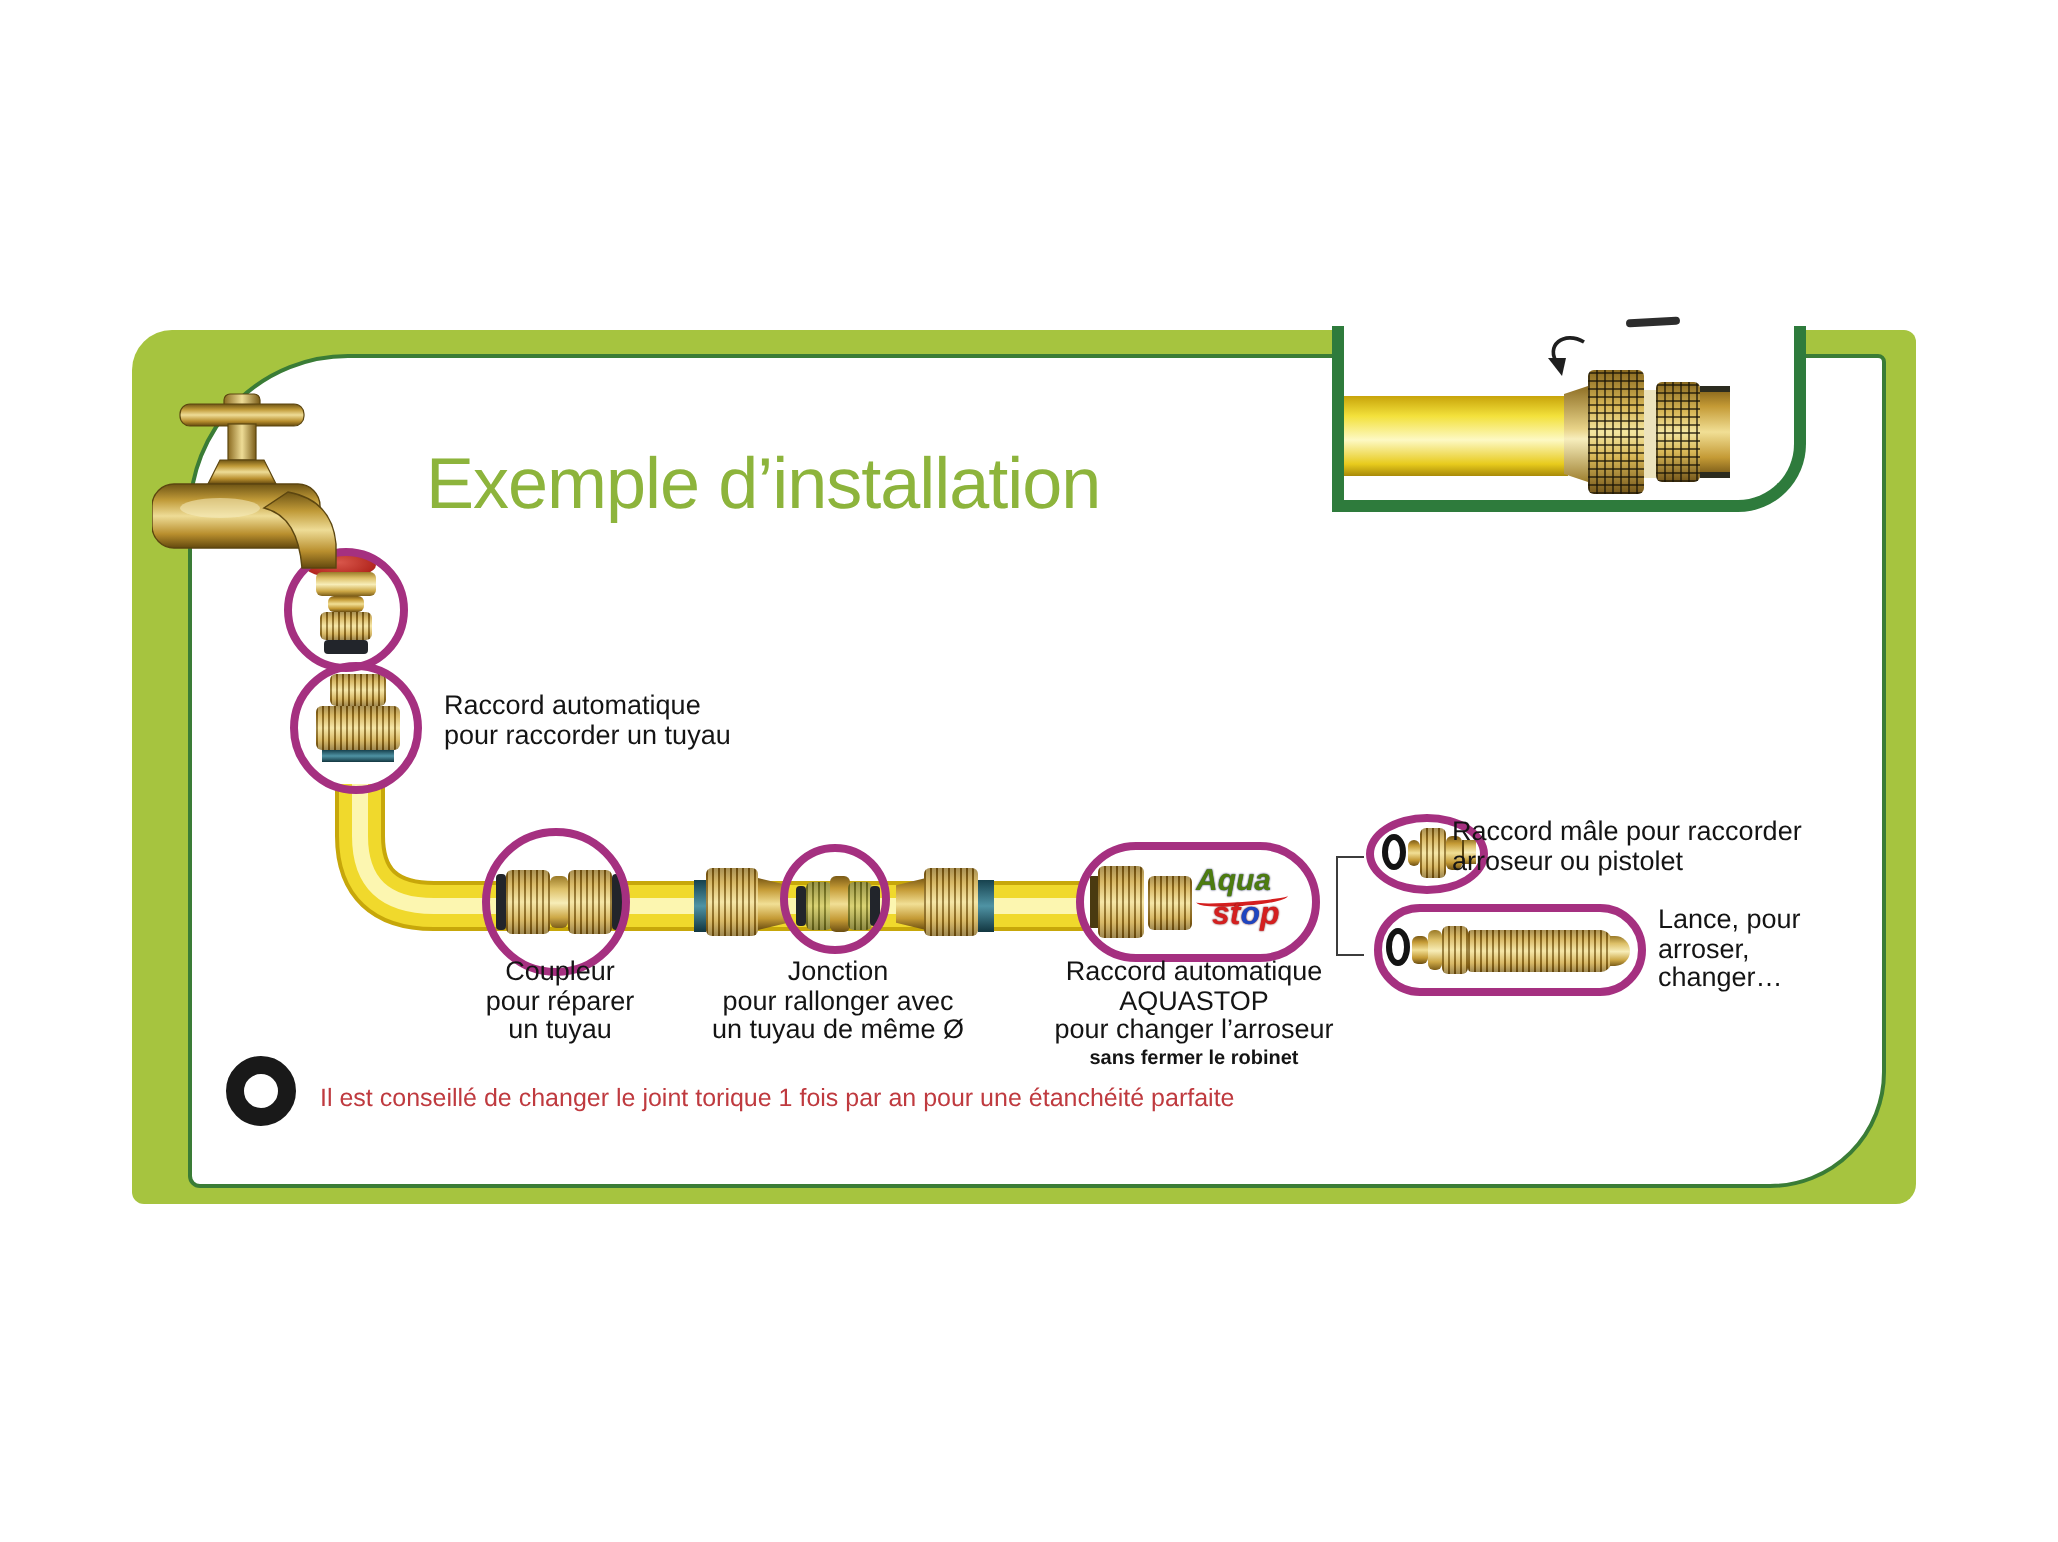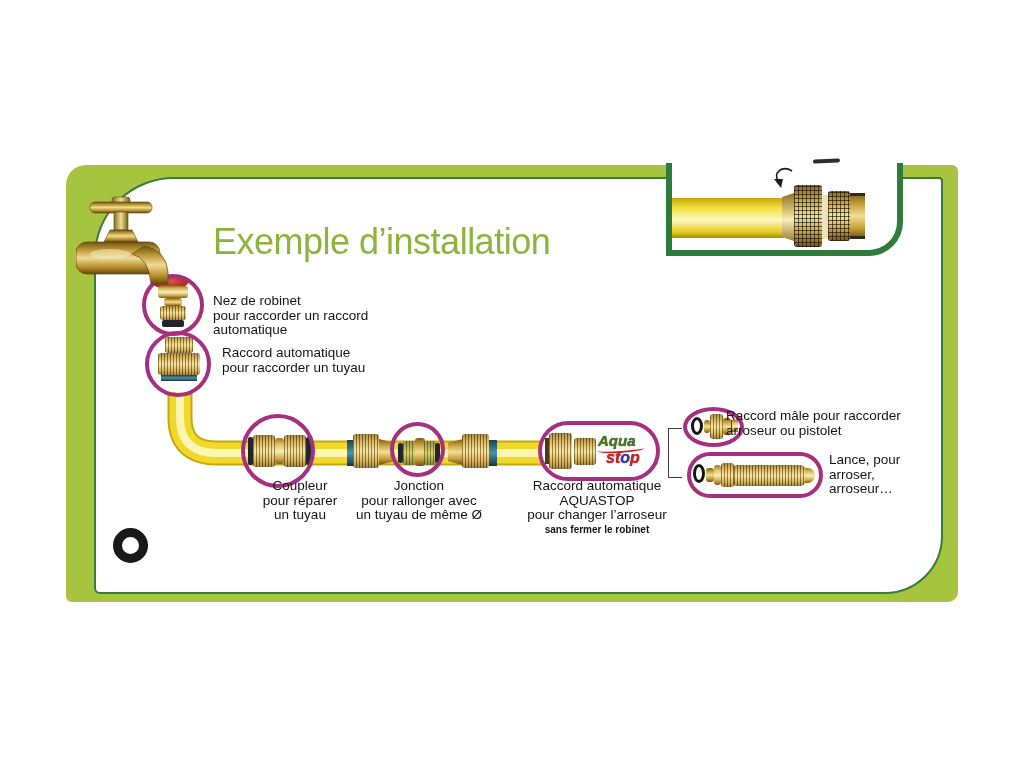--- a/index.html
+++ b/index.html
@@ -187,30 +187,25 @@
     <div class="abs" style="left:150px; top:32px; width:6px; height:44px; background:#ece3bd;"></div>
     <div class="abs cross" style="left:156px; top:28px; width:22px; height:50px; border-radius:3px;"></div>
     <div class="abs brass" style="left:178px; top:30px; width:15px; height:46px; box-shadow:inset 0 3px 0 #2b2b1f, inset 0 -3px 0 #2b2b1f;"></div>
     <svg class="abs" style="left:98px; top:4px;" width="28" height="30" viewBox="0 0 28 30">
       <path d="M22 4 C 12 -2, 2 6, 9 15" fill="none" stroke="#1f1f1f" stroke-width="1.8"></path>
       <path d="M4 12 L11 21 L13 12 Z" fill="#1f1f1f"></path>
     </svg>
   </div>
   <div class="abs dash-mark"></div>
 
-  <div class="abs lbl" style="left:213px; top:294px;">
-    <div>Nez de robinet</div>
-    <div>pour raccorder un raccord</div>
-    <div>automatique</div>
-  </div>
   <div class="abs lbl" style="left:222px; top:346px;">
     <div>Raccord automatique</div>
     <div>pour raccorder un tuyau</div>
   </div>
-  <div class="abs lbl center" style="left:238px; top:479px; width:84px;margin-left:20px;">
+  <div class="abs lbl center" style="left:238px; top:479px; width:84px;">
     <div>Coupleur</div>
     <div>pour réparer</div>
     <div>un tuyau</div>
   </div>
   <div class="abs lbl center" style="left:352px; top:479px; width:134px;text-align:center;">
     <div>Jonction</div>
     <div>pour rallonger avec</div>
     <div>un tuyau de même Ø</div>
   </div>
   <div class="abs lbl center" style="left:515px; top:479px; width:164px;">
@@ -219,18 +214,19 @@
     <div>pour changer l’arroseur</div>
     <div class="bold-line">sans fermer le robinet</div>
   </div>
   <div class="abs lbl" style="left:726px; top:409px;">
     <div>Raccord mâle pour raccorder</div>
     <div>arroseur ou pistolet</div>
   </div>
   <div class="abs lbl" style="left:829px; top:453px;">
     <div>Lance, pour</div>
     <div>arroser,</div>
-    <div>arroseur…</div>
+    <div>changer…</div>
   </div>
 
   <div class="abs o-ring-big"></div>
+  <div class="abs note-text">Il est conseillé de changer le joint torique 1 fois par an pour une étanchéité parfaite</div>
 
 </div>
 
 </body></html>

